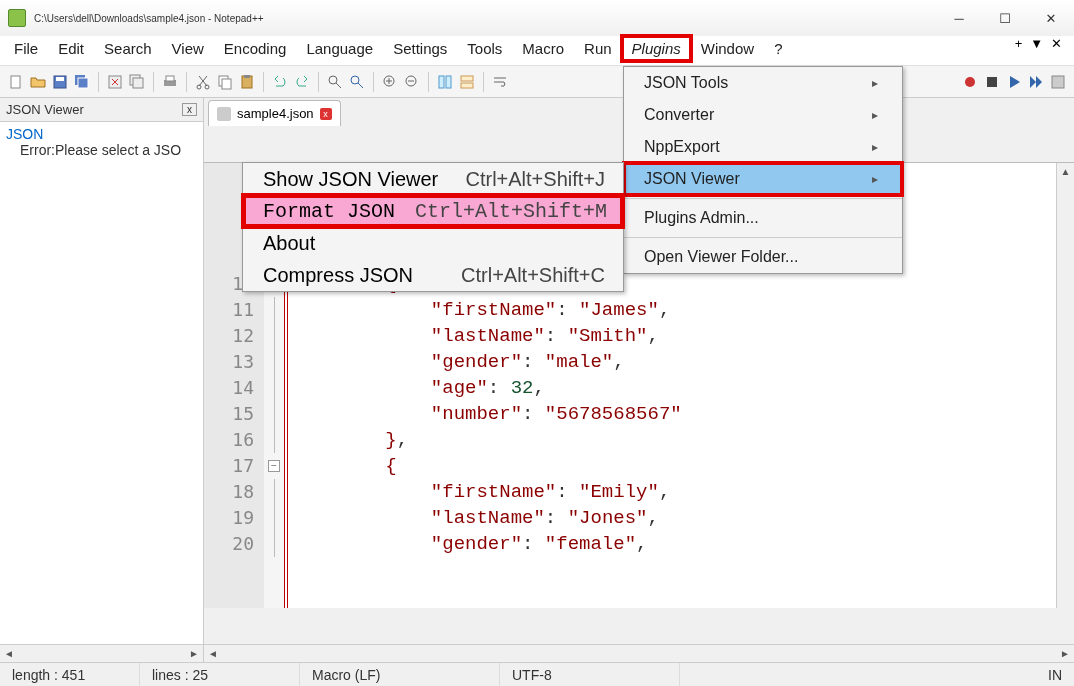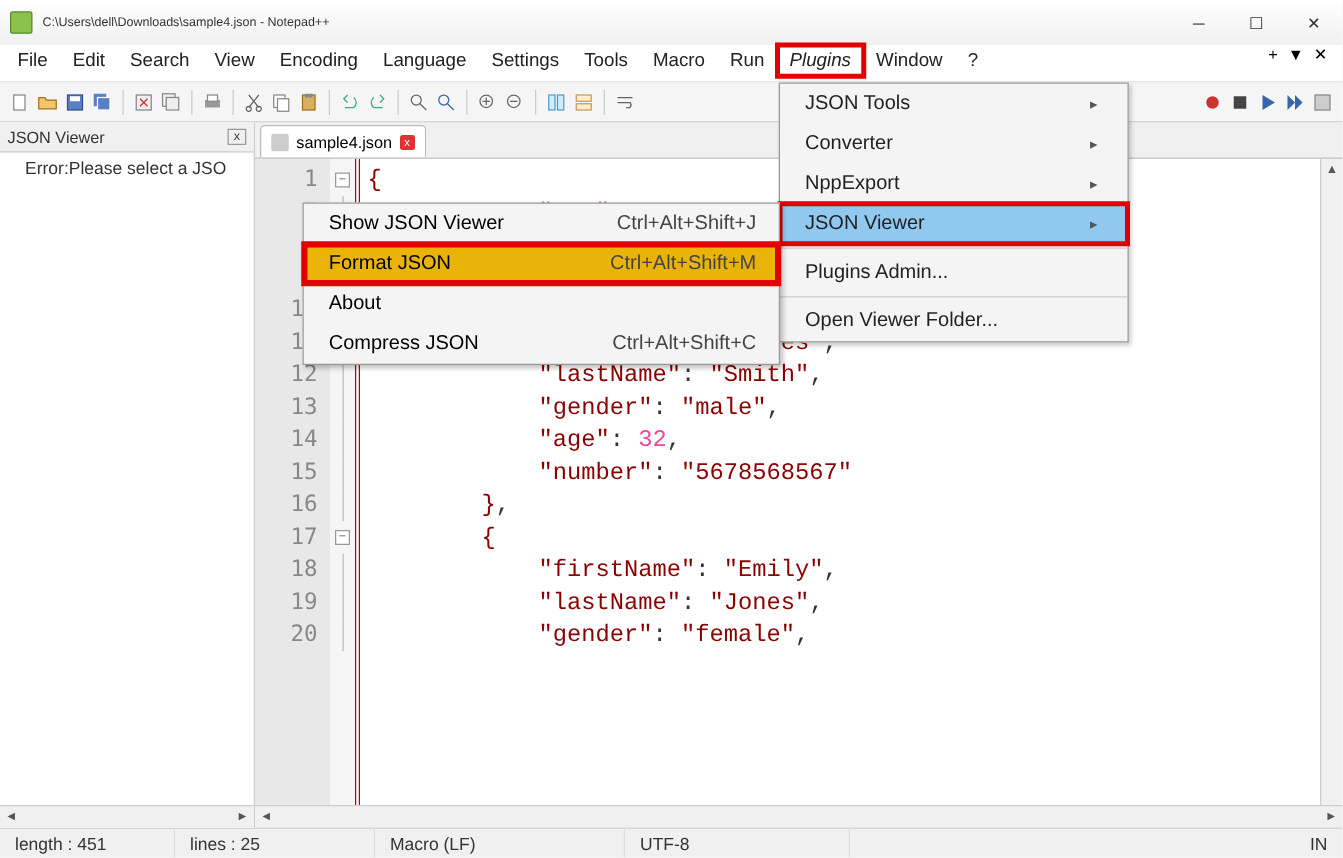--- a/index.html
+++ b/index.html
@@ -45,21 +45,21 @@
   width: 204px; background: #fff; border-right: 1px solid #ccc; display: flex; flex-direction: column;
 }
 .sidepanel-header {
   height: 24px; background: #f0f0f0; display: flex; align-items: center; padding: 0 6px;
   border-bottom: 1px solid #ccc; font-size: 13px; color: #333;
 }
 .sidepanel-close { margin-left: auto; border: 1px solid #999; padding: 0 4px; font-size: 10px; }
 .tree { padding: 4px 6px; font-size: 14px; }
 .tree-root { color: #0066cc; }
 .tree-child { padding-left: 14px; color: #333; }
-.editor-area { flex: 1; display: flex; flex-direction: column; position: relative; }
+.editor-area { flex: 1; display: flex; flex-direction: column; position: relative; gap: 36px; }
 .tabs { height: 28px; display: flex; align-items: flex-end; background: #f0f0f0; padding-left: 4px; }
 .tab {
   height: 26px; background: #fff; border: 1px solid #bbb; border-bottom: none;
   border-radius: 4px 4px 0 0; display: flex; align-items: center; padding: 0 8px; gap: 6px;
   font-size: 13px;
 }
 .tab-icon { width: 14px; height: 14px; background: #ccc; border-radius: 2px; }
 .tab-close { width: 12px; height: 12px; background: #d33; border-radius: 2px; display:flex; align-items:center; justify-content:center; color:#fff; font-size:9px; }
 .editor {
   flex: 1; display: flex; background: #fff; border-top: 1px solid #bbb; overflow: hidden;
@@ -74,21 +74,21 @@
   margin: 7px auto; font-size: 10px; line-height: 10px; text-align: center; color: #666;
 }
 .vbar { width: 4px; background: linear-gradient(#fff, #fff); border-left: 1px solid #b00; border-right: 1px solid #b00; }
 .code {
   flex: 1; font-family: Consolas, "Courier New", monospace; font-size: 19px;
   line-height: 26px; padding: 4px 0 4px 6px; white-space: pre; color: #333;
 }
 .brace { color: #8b0000; }
 .key { color: #8b0000; }
 .str { color: #8b0000; }
-.num { color: #ec4899; }
+.num { color: #14532d; }
 .punct { color: #333; }
 .vscroll { width: 18px; background: #f0f0f0; border-left: 1px solid #ccc; position: relative; }
 .vscroll-up, .vscroll-down { height: 18px; text-align: center; font-size: 10px; line-height: 18px; color: #555; }
 .hscroll { height: 18px; background: #f0f0f0; border-top: 1px solid #ccc; display:flex; }
 .hscroll-left, .hscroll-right { width: 18px; text-align:center; line-height:18px; font-size:10px; color:#555; }
 .statusbar {
   height: 24px; background: #f0f0f0; border-top: 1px solid #ccc;
   display: flex; align-items: center; font-size: 14px; color: #333;
 }
 .sb-cell { padding: 0 12px; border-right: 1px solid #ddd; height: 100%; display: flex; align-items: center; }
@@ -100,27 +100,27 @@
 }
 .dd-item {
   height: 32px; display: flex; align-items: center; padding: 0 24px 0 20px;
   position: relative; color: #222;
 }
 .dd-item.hover { background: #90c8f0; }
 .dd-item .arrow { margin-left: auto; font-size: 12px; color: #555; }
 .dd-item.red-box { outline: 4px solid #e30000; outline-offset: -2px; }
 .dd-sep { height: 1px; background: #ccc; margin: 3px 0; }
 .submenu { position: absolute; background: #f4f4f4; border: 1px solid #999;
-  box-shadow: 2px 2px 4px rgba(0,0,0,0.25); font-size: 16px; z-index: 110; }
+  box-shadow: 2px 2px 4px rgba(0,0,0,0.25); font-size: 20px; z-index: 110; }
 .sm-item {
   height: 32px; display: flex; align-items: center; padding: 0 18px 0 20px; gap: 20px;
   white-space: nowrap;
 }
 .sm-item .shortcut { margin-left: auto; color: #444; }
-.sm-item.hover { background: #eab308; }
+.sm-item.hover { background: #f9a8d4; font-family: Liberation Mono, monospace; }
 .sm-item.red-box { outline: 5px solid #e30000; outline-offset: -3px; }
 </style>
 </head>
 <body>
 
 <div class="titlebar">
   <div class="app-icon"></div>
   <div class="titlebar-text">C:\Users\dell\Downloads\sample4.json - Notepad++</div>
   <div class="win-controls">
     <div class="win-btn">─</div>
@@ -301,20 +301,21 @@
 </div>
 
 <div class="body-area">
 
   <div class="sidepanel">
     <div class="sidepanel-header">
       <span>JSON Viewer</span>
       <span class="sidepanel-close">x</span>
     </div>
     <div class="tree">
+      <div class="tree-root">JSON</div>
       <div class="tree-child">Error:Please select a JSO</div>
     </div>
     <div style="flex:1"></div>
     <div class="hscroll">
       <div class="hscroll-left">◄</div>
         <div style="flex:1"></div>
         <div class="hscroll-right">►</div>
     </div>
   </div>
 

